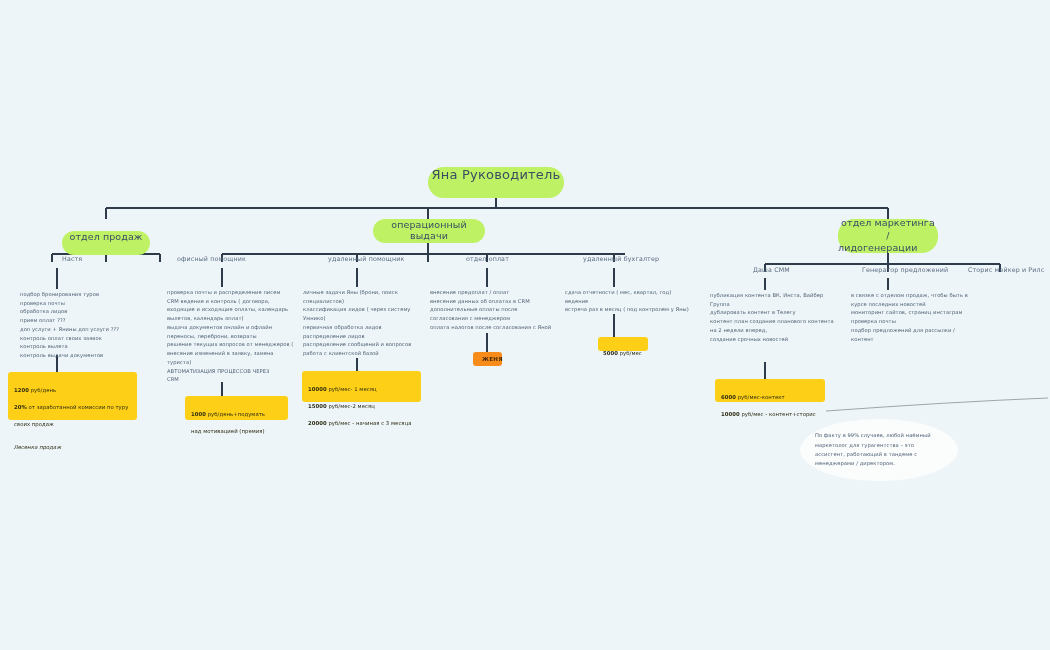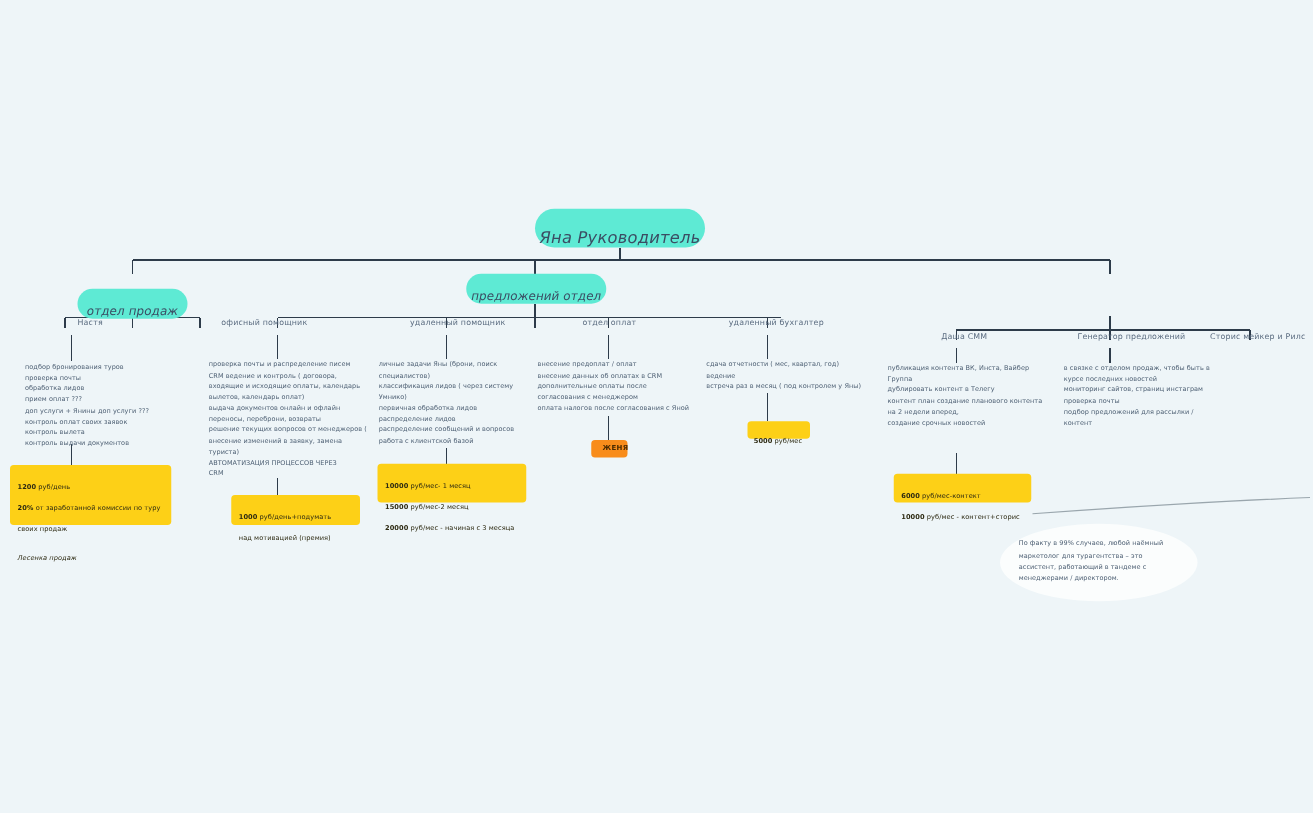--- a/index.html
+++ b/index.html
@@ -11,27 +11,26 @@
     overflow:hidden;
     position:relative;
   }
   #canvas{position:absolute;left:0;top:0;width:1050px;height:650px;}
   #lines{position:absolute;left:0;top:0;width:1050px;height:650px;pointer-events:none;}
 
   .node{position:absolute;}
 
   
   .pill{
-    background:#5eead4;
+    background:#bef264;
     border-radius:26px;
-    display:flex;align-items:flex-end;justify-content:center;
+    display:flex;align-items:flex-start;justify-content:center;
     text-align:center;
     color:#3b4d63;
     box-sizing:border-box;
-    font-style:italic;
   }
   .root{
     left:428px;top:167px;width:136px;height:31px;
     font-size:13px;letter-spacing:.2px;
   }
   .dept{
     font-size:9.5px;letter-spacing:.1px;
     height:24px;border-radius:14px;
   }
   .dept2{
@@ -158,23 +157,27 @@
 
   <div class="node pill root">
     <span>Яна Руководитель</span>
   </div>
 
   <div class="node pill dept" style="left:62px;top:231px;width:88px;">
     <span>отдел продаж</span>
   </div>
 
   <div class="node pill dept" style="left:373px;top:219px;width:112px;">
-    <span>предложений отдел</span>
-  </div>
-
+    <span>операционный выдачи</span>
+  </div>
+
+  <div class="node pill dept2" style="left:838px;top:219px;width:100px;">
+    <span>отдел маркетинга /</span>
+    <span>лидогенерации</span>
+  </div>
 
   <div class="role" style="left:62px;top:255px;">Настя</div>
   <div class="role" style="left:177px;top:255px;">офисный помощник</div>
   <div class="role" style="left:328px;top:255px;">удаленный помощник</div>
   <div class="role" style="left:466px;top:255px;">отдел оплат</div>
   <div class="role" style="left:583px;top:255px;">удаленный бухгалтер</div>
   <div class="role" style="left:753px;top:266px;">Даша СММ</div>
   <div class="role" style="left:862px;top:266px;">Генератор предложений</div>
   <div class="role" style="left:968px;top:266px;">Сторис мейкер и Рилс</div>
 

